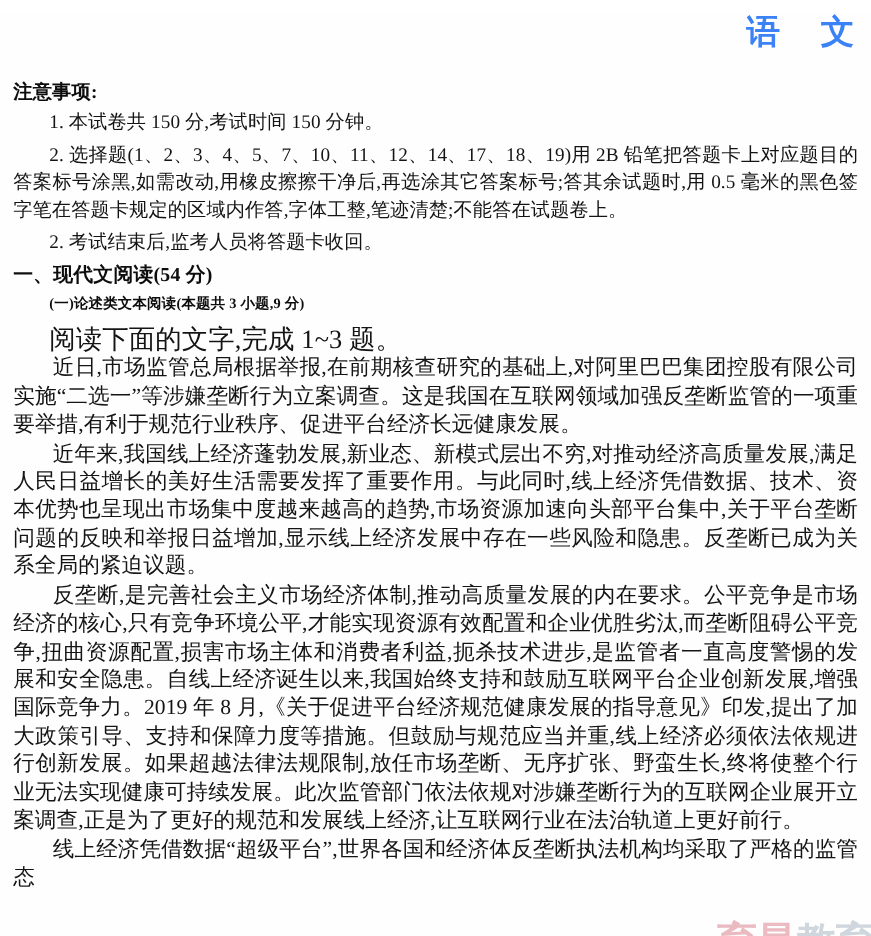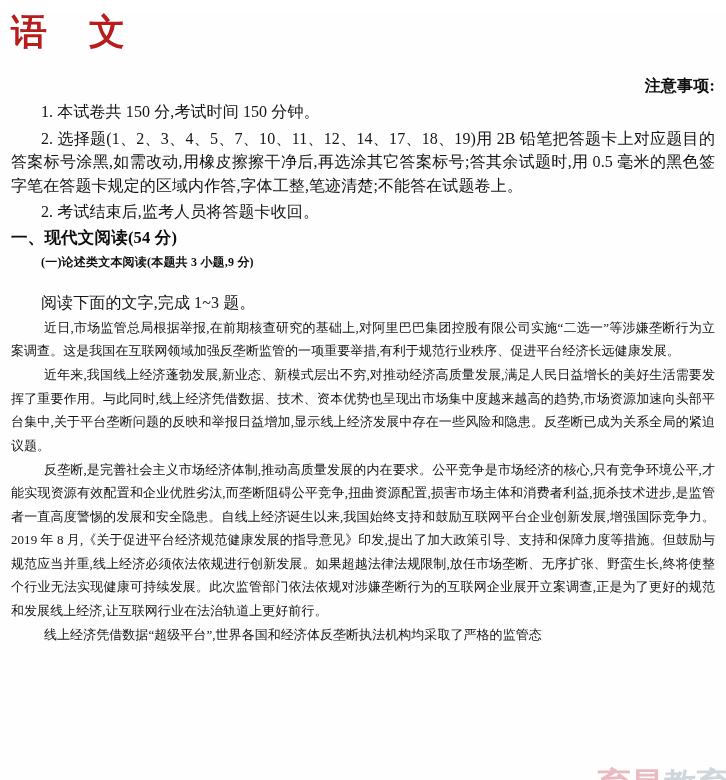--- a/index.html
+++ b/index.html
@@ -31,38 +31,37 @@
     font-size: 28px;
     font-weight: bold;
     letter-spacing: 5px;
     line-height: 1.1;
     margin: 17px 0 0 0;
     font-family: "Liberation Serif", "DejaVu Serif", serif;
     color: #0d0d0d;
     white-space: pre;
   }
   .doc-subtitle {
-    text-align: left;
-    font-size: 36px;
+    text-align: right;
+    font-size: 28px;
     font-weight: bold;
     letter-spacing: 3px;
     line-height: 1.15;
     margin: 12px 0 0 0;
-    color: #b91c1c;
+    color: #3b82f6;
     white-space: pre;
   }
 
   
   .notice-heading {
     font-size: 16px;
     font-weight: bold;
     margin: 23px 0 0 0;
     letter-spacing: 0.2px;
     color: #0d0d0d;
-    text-align: right;
   }
   .notice-item {
     font-size: 16px;
     line-height: 23.4px;
     text-indent: 30px;
     margin: 3px 0 0 0;
     text-align: justify;
     text-justify: inter-character;
     letter-spacing: 0.1px;
   }
@@ -79,30 +78,30 @@
   .sub-heading {
     font-size: 12px;
     font-weight: bold;
     line-height: 23.4px;
     margin: 1px 0 0 0;
     text-indent: 30px;
     letter-spacing: 0.2px;
     color: #0d0d0d;
   }
   .instr-line {
-    font-size: 16px;
+    font-size: 22px;
     line-height: 23.4px;
-    margin: 17px 0 0 0;
+    margin: 6px 0 0 0;
     text-indent: 30px;
     letter-spacing: 0.1px;
   }
 
   
   .para {
-    font-size: 13px;
+    font-size: 18px;
     line-height: 23.4px;
     text-indent: 33px;
     margin: 1px 0 0 0;
     text-align: justify;
     text-justify: inter-character;
     letter-spacing: 0.05px;
     word-break: break-all;
   }
 
   

